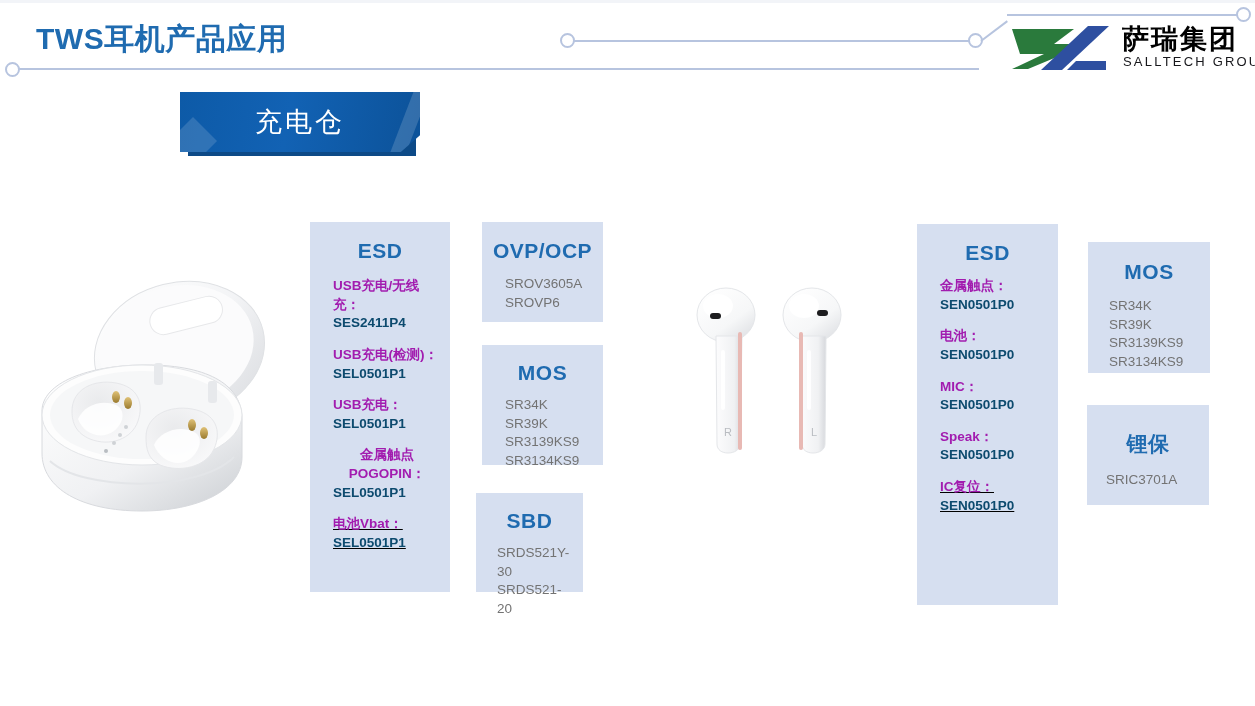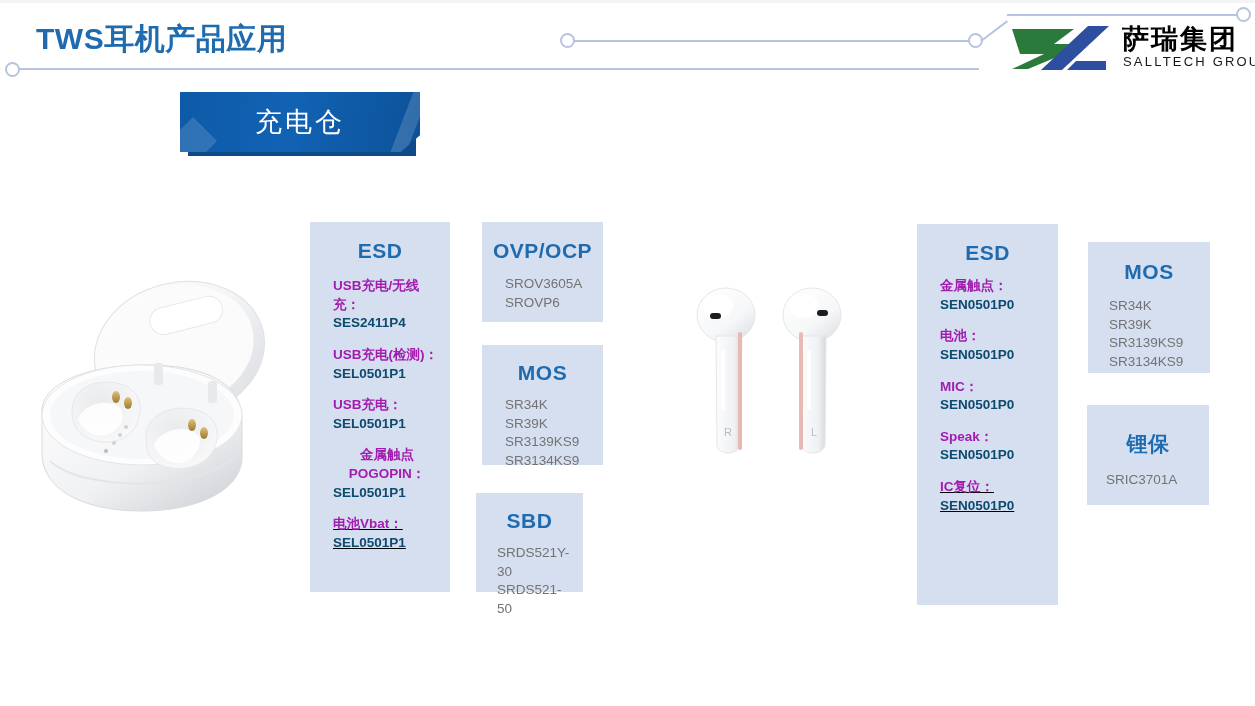--- a/index.html
+++ b/index.html
@@ -346,21 +346,21 @@
       <div class="part-only">SR39K</div>
       <div class="part-only">SR3139KS9</div>
       <div class="part-only">SR3134KS9</div>
     </div>
   </div>
 
   <div class="card" style="left:476px; top:493px; width:107px; height:99px;">
     <div class="card-title" style="margin-top:7px;">SBD</div>
     <div style="margin:11px 0 0 12px;">
       <div class="part-only">SRDS521Y-30</div>
-      <div class="part-only">SRDS521-50</div>
+      <div class="part-only">SRDS521-20</div>
     </div>
   </div>
 
   <div class="card" style="left:917px; top:224px; width:141px; height:381px;">
     <div class="card-title" style="margin-top:8px;">ESD</div>
     <div class="card-body" style="margin:12px 0 0 14px;">
       <div class="spec-group">
         <div class="spec-label">金属触点：</div>
         <div class="spec-part">SEN0501P0</div>
       </div>

